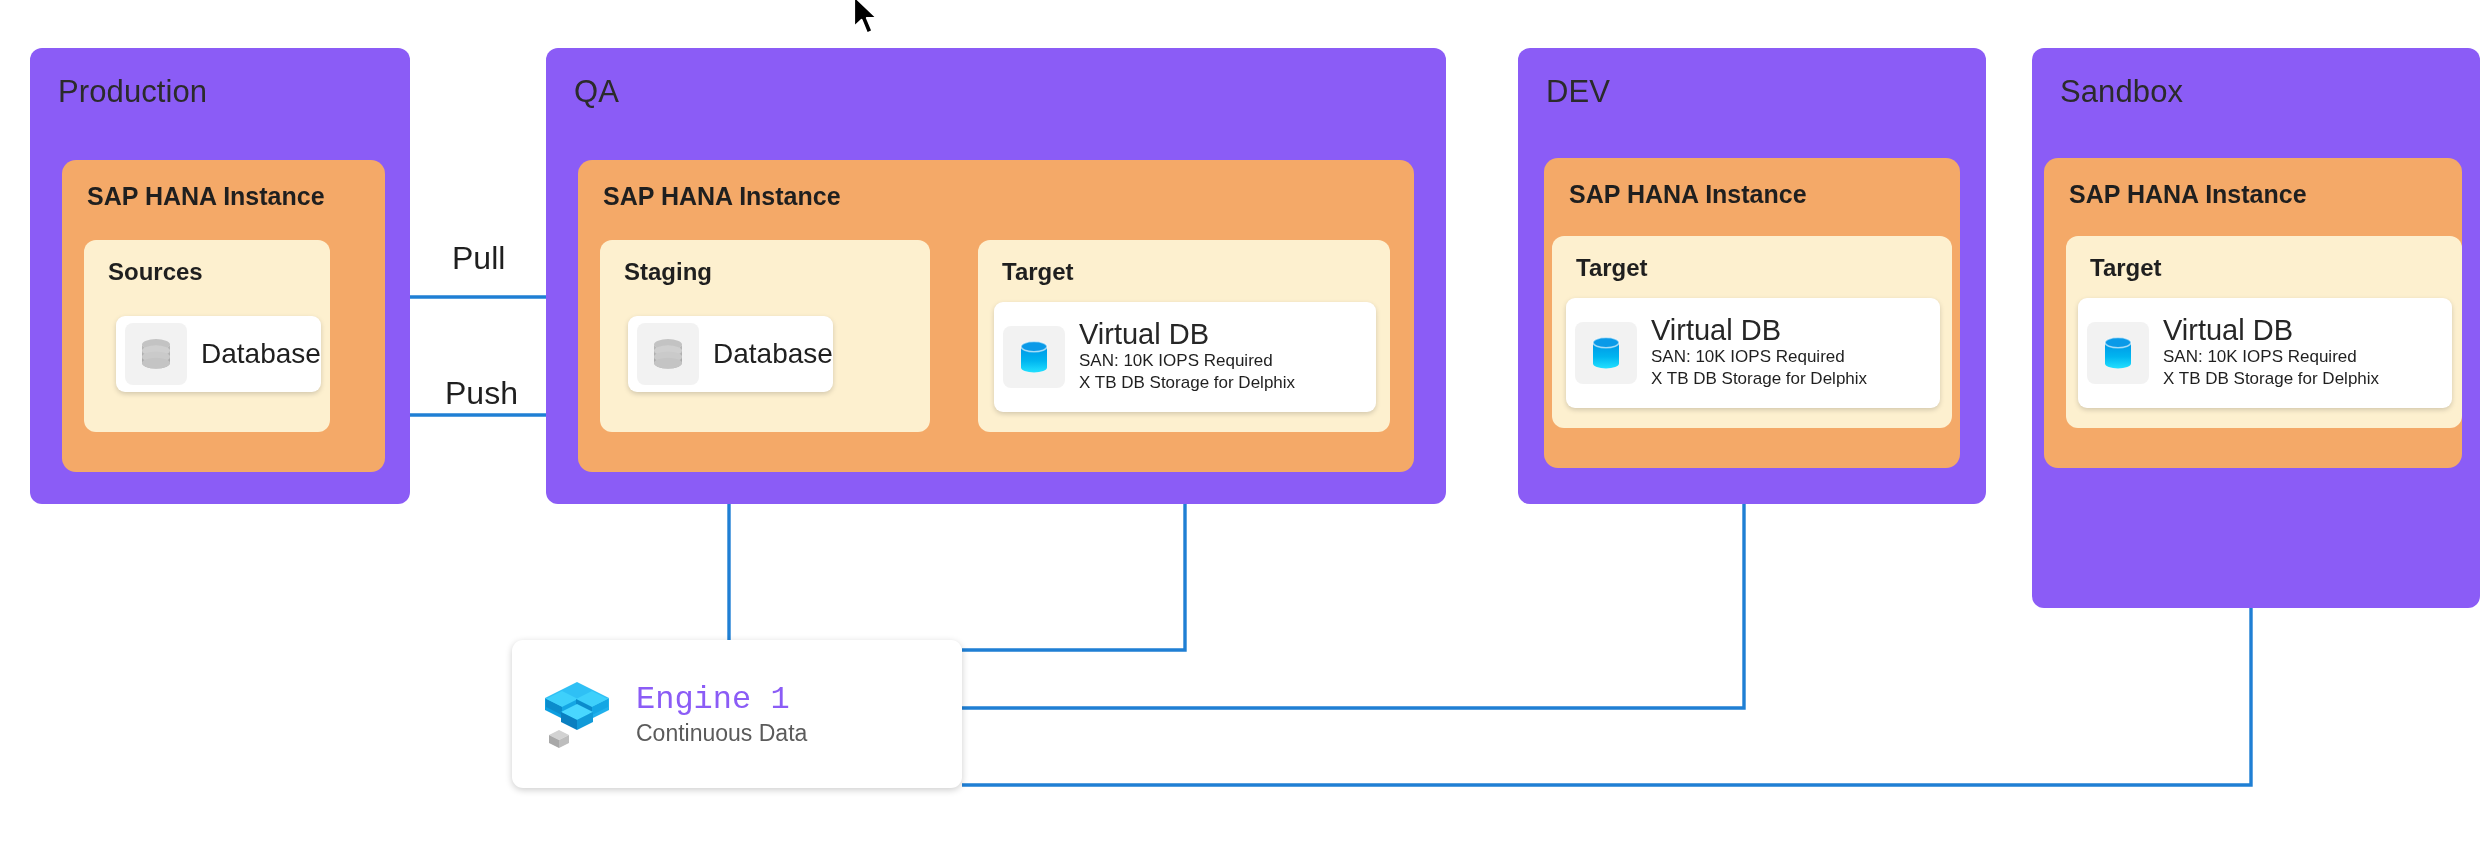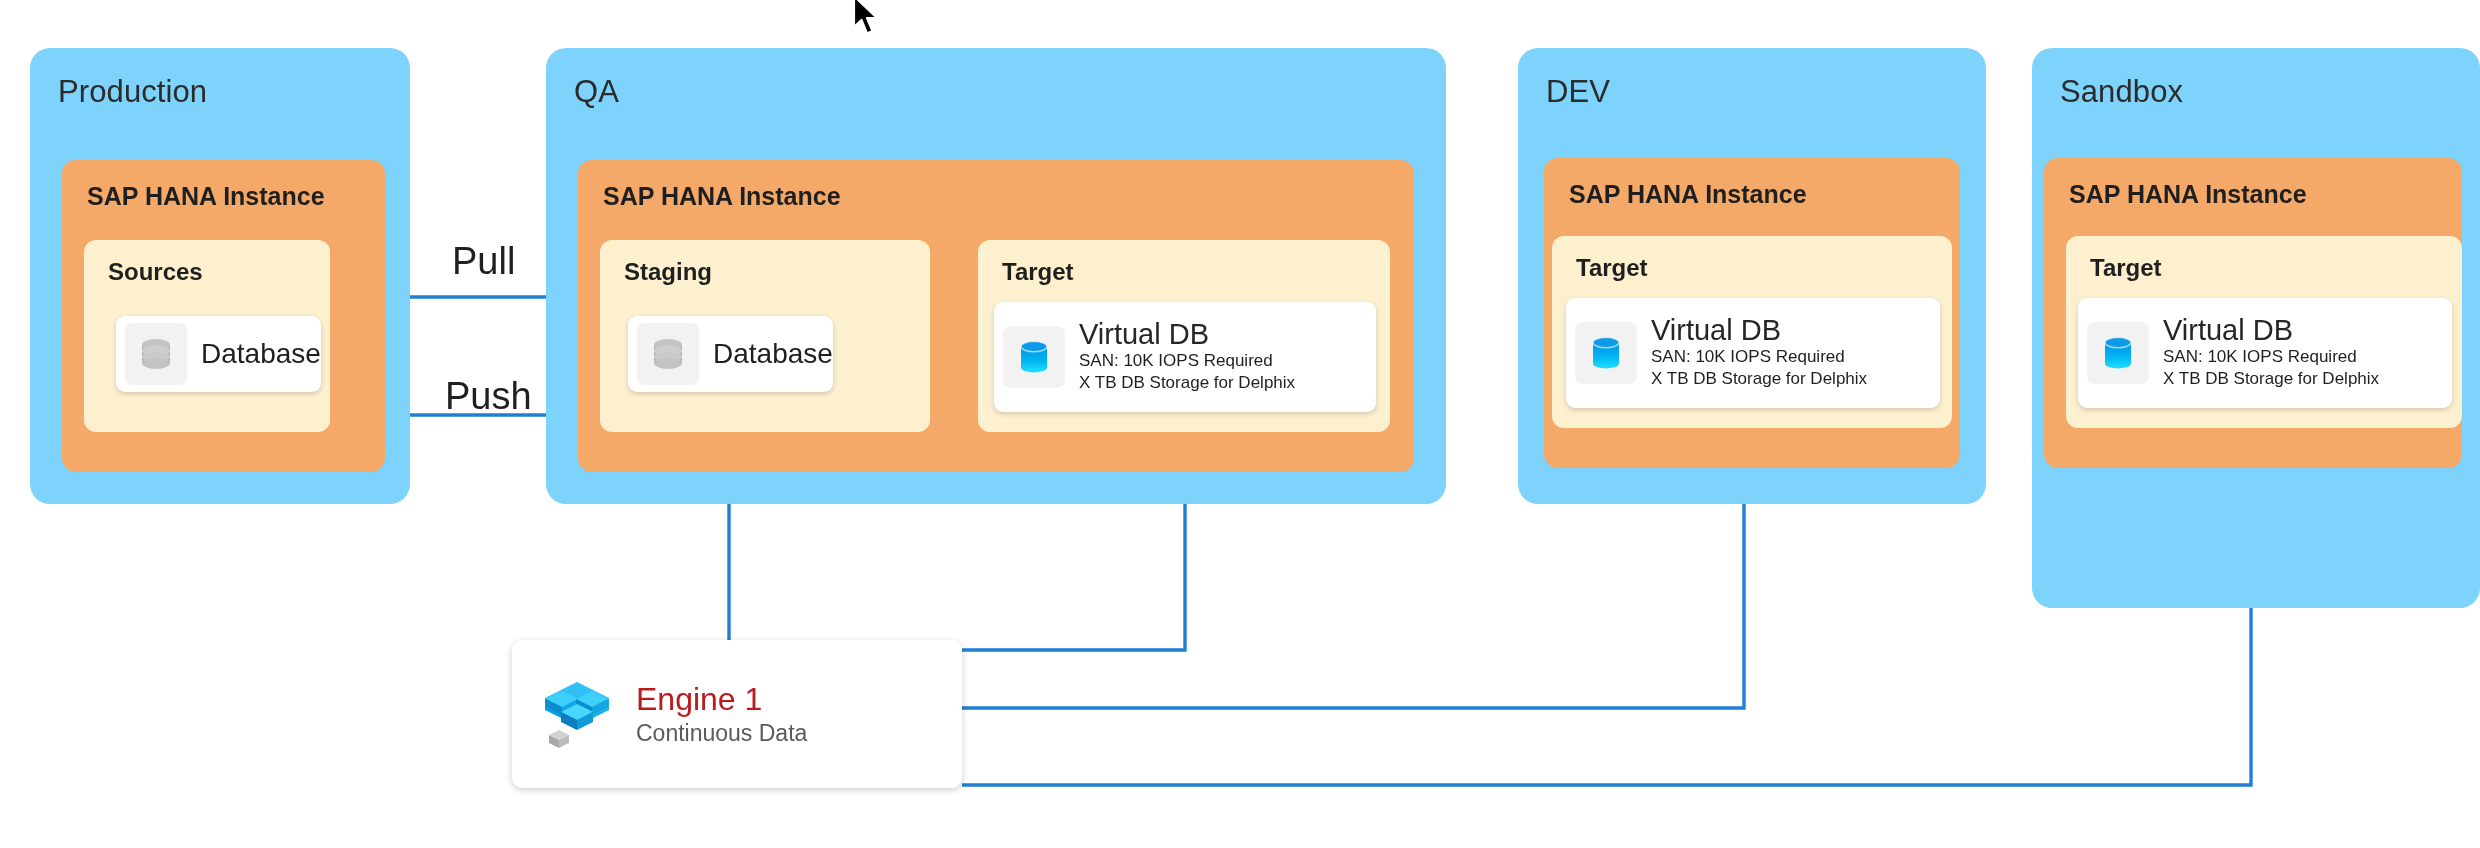--- a/index.html
+++ b/index.html
@@ -7,22 +7,22 @@
     width: 2480px; height: 848px;
     background: #ffffff;
     font-family: "Liberation Sans", sans-serif;
     overflow: hidden;
   }
   #stage { position: relative; width: 2480px; height: 848px; background: #ffffff; }
 
   
   .env {
     position: absolute;
-    background: #7dd3fc;
-    border-radius: 20px;
+    background: #8b5cf6;
+    border-radius: 12px;
   }
   .env-title {
     position: absolute;
     left: 28px; top: 26px;
     font-size: 31px;
     color: #2b2b2b;
     font-weight: 400;
     white-space: nowrap;
     letter-spacing: .1px;
   }
@@ -97,29 +97,29 @@
     box-shadow: 0 2px 7px rgba(0,0,0,.20);
     display: flex;
     align-items: center;
   }
   .engine-icon-wrap {
     width: 86px; height: 86px; flex: 0 0 86px;
     margin-left: 22px;
     display: flex; align-items: center; justify-content: center;
   }
   .engine-text { margin-left: 16px; display: flex; flex-direction: column; }
-  .engine-name { font-size: 32px; color: #b91c1c; line-height: 1.22; white-space: nowrap; }
+  .engine-name { font-size: 32px; color: #8b5cf6; line-height: 1.22; white-space: nowrap; font-family: Liberation Mono, monospace; }
   .engine-sub { font-size: 23px; color: #5b5b5b; line-height: 1.22; white-space: nowrap; }
 
   
   #wires { position: absolute; left: 0; top: 0; width: 2480px; height: 848px; pointer-events: none; }
 
   .flow-label {
     position: absolute;
-    font-size: 38px;
+    font-size: 32px;
     color: #1f1f1f;
     white-space: nowrap;
   }
 
   
   #cursor { position: absolute; left: 848px; top: -6px; width: 34px; height: 46px; }
 </style>
 </head>
 <body>
 

